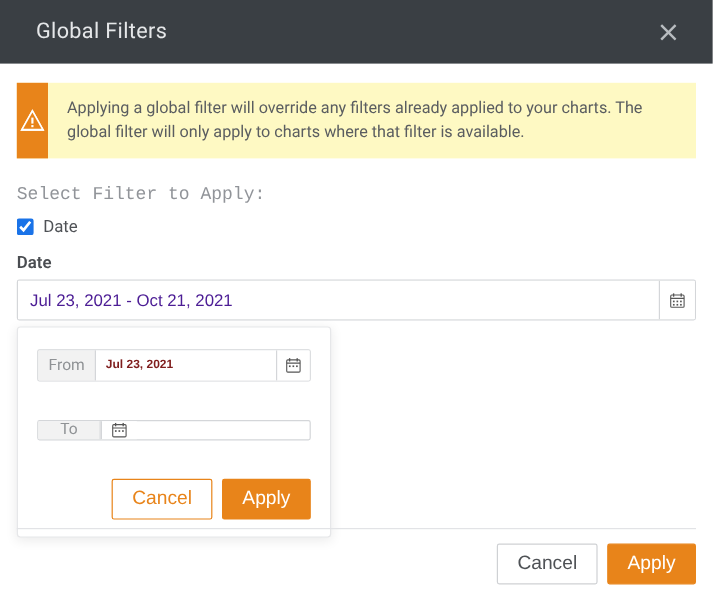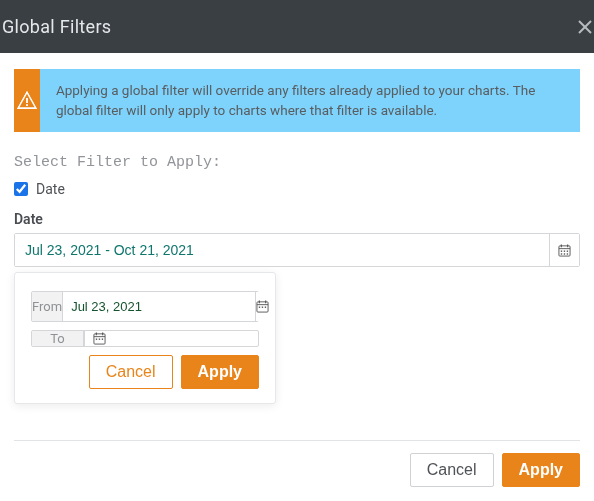--- a/index.html
+++ b/index.html
@@ -10,21 +10,21 @@
   height: 501px;
   overflow: hidden;
   color: #333;
 }
 .modal {
   width: 594px;
 }
 .modal-header {
   background: #3a3f44;
   color: #e5e7e9;
-  padding: 16px 2px;
+  padding: 16px 30px;
   display: flex;
   align-items: center;
   justify-content: space-between;
 }
 .modal-header h1 {
   font-weight: 400;
   font-size: 18px;
   letter-spacing: 0.3px;
   color: #e5e7e9;
 }
@@ -33,21 +33,21 @@
   height: 14px;
   stroke: #b8bcc0;
   stroke-width: 2;
   cursor: pointer;
 }
 .modal-body {
   padding: 16px 14px 0 14px;
 }
 .alert {
   display: flex;
-  background: #7dd3fc;
+  background: #fef9c3;
 }
 .alert-icon-block {
   background: #e8841a;
   width: 44px;
   display: flex;
   align-items: center;
   justify-content: center;
 }
 .alert-text {
   padding: 12px 16px;
@@ -86,21 +86,21 @@
   margin-top: 6px;
   display: flex;
   border: 1px solid #d4d6d9;
   border-radius: 2px;
 }
 .range-input-wrap input {
   flex: 1;
   border: none;
   padding: 8px 10px;
   font-size: 14px;
-  color: #0f766e;
+  color: #4c1d95;
   outline: none;
   background: #fff;
 }
 .range-cal {
   width: 30px;
   border-left: 1px solid #d4d6d9;
   display: flex;
   align-items: center;
   justify-content: center;
   background: #fff;
@@ -113,39 +113,40 @@
   background: #fff;
   border: 1px solid #e6e7e9;
   border-radius: 3px;
   box-shadow: 0 2px 10px rgba(0,0,0,0.08);
   padding: 18px 16px 14px 16px;
 }
 .field-row {
   display: flex;
   border: 1px solid #d4d6d9;
   border-radius: 2px;
-  margin-bottom: 8px;
+  margin-bottom: 32px;
 }
 .field-row .addon {
   width: 52px;
   background: #f2f2f2;
   border-right: 1px solid #d4d6d9;
   display: flex;
   align-items: center;
   justify-content: center;
   font-size: 13px;
   color: #8f9295;
 }
 .field-row input {
   flex: 1;
   border: none;
   padding: 7px 8px;
-  font-size: 13px;
-  color: #14532d;
+  font-size: 10px;
+  color: #7f1d1d;
   outline: none;
+  font-weight: bold;
 }
 .field-row .cal {
   width: 30px;
   border-left: 1px solid #d4d6d9;
   display: flex;
   align-items: center;
   justify-content: center;
   background: #fff;
 }
 .btn-row {
@@ -162,21 +163,20 @@
 }
 .btn-cancel-outline {
   background: #fff;
   border: 1px solid #e8841a;
   color: #e8841a;
 }
 .btn-primary {
   background: #e8841a;
   color: #fff;
   border: 1px solid #e8841a;
-  font-weight: bold;
 }
 .modal-footer {
   position: absolute;
   left: 14px;
   right: 14px;
   top: 440px;
   border-top: 1px solid #e2e3e6;
   padding-top: 12px;
   display: flex;
   justify-content: flex-end;

